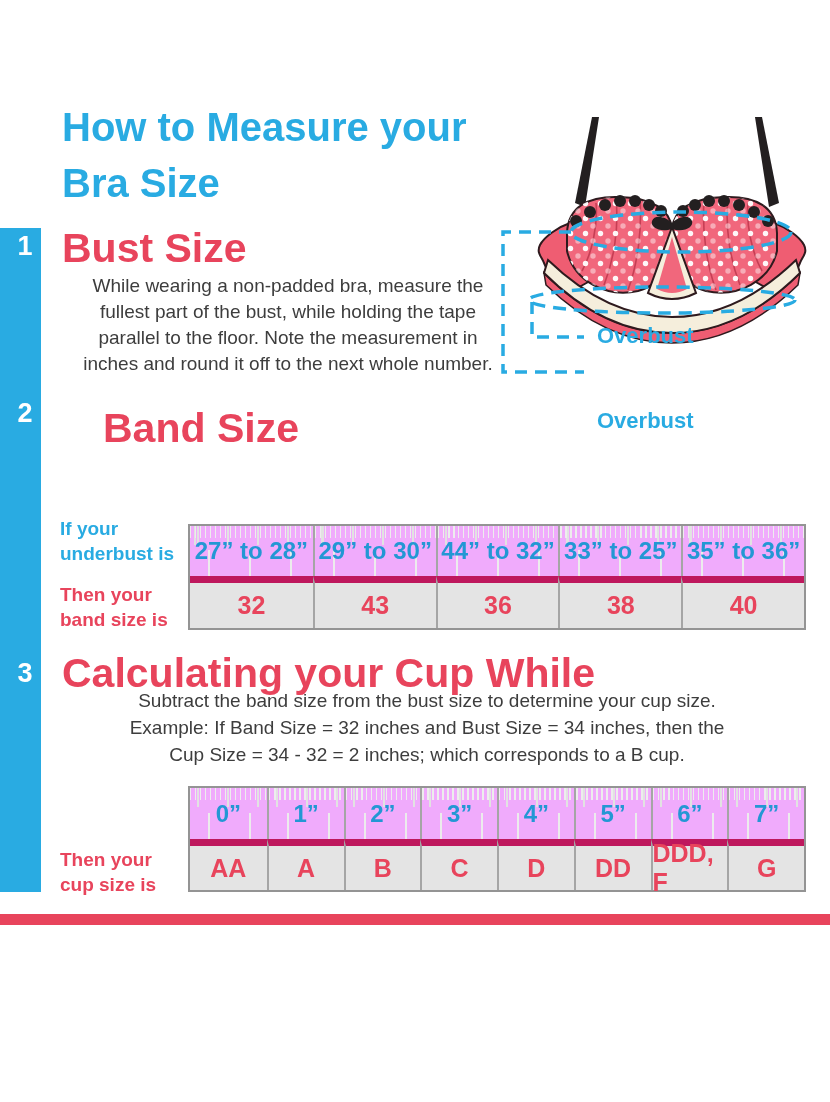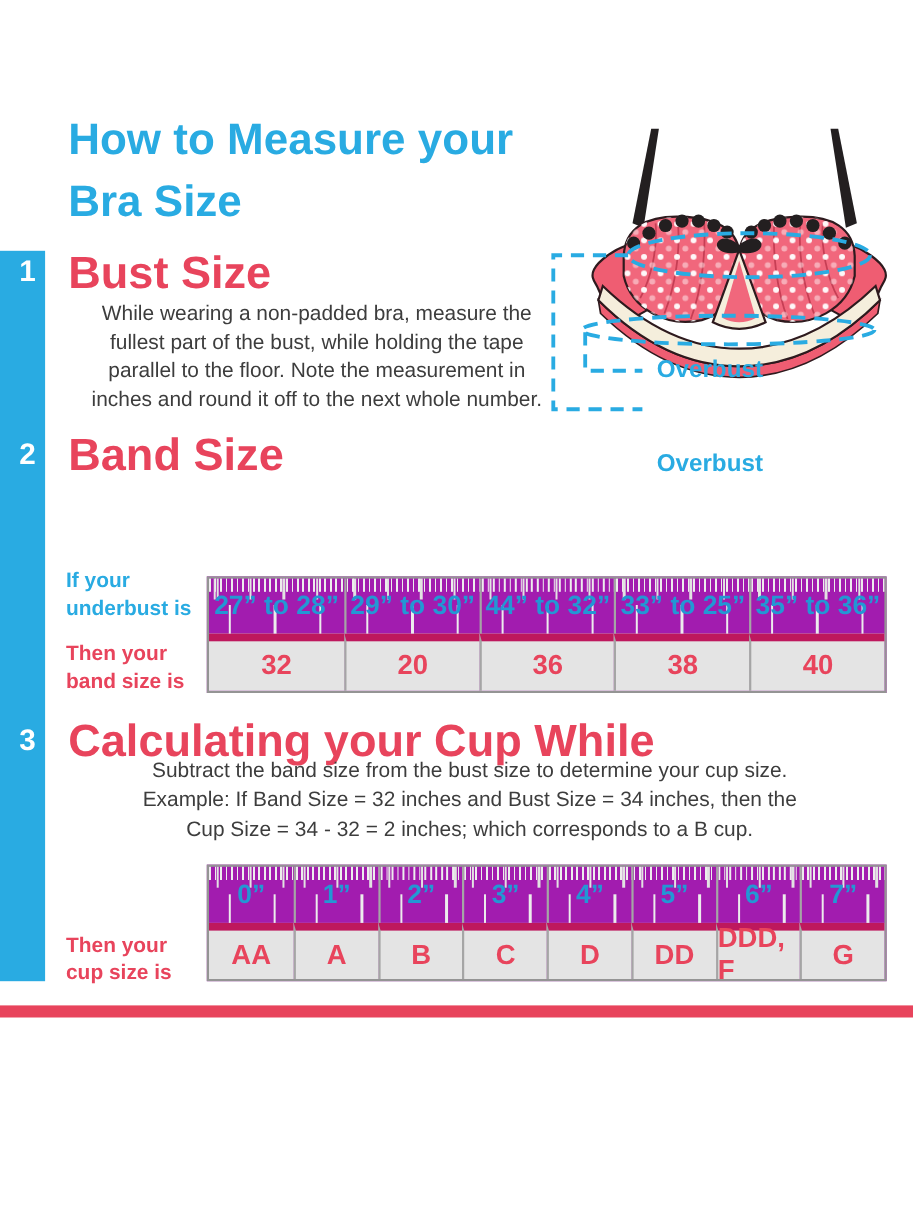--- a/index.html
+++ b/index.html
@@ -18,40 +18,40 @@
   .step-num {
     position:absolute; left:0; width:41px; box-sizing:border-box; padding-left:9px;
     text-align:center; color:#ffffff; font-size:27px; font-weight:bold; line-height:30px;
   }
   .step-1 { top:3px; }   
   .step-2 { top:170px; } 
   .step-3 { top:430px; } 
   
   .heading { position:absolute; left:62px; margin:0; font-size:41px; line-height:34px; font-weight:bold; color:#e8445c;text-align:right; }
   .heading.pos-1 { top:231px; }
-  .heading.pos-2 { top:396px; }
+  .heading.pos-2 { top:411px;margin-left:41px; }
   .heading.pos-3 { top:656px; }
   .body-text { position:absolute; left:62px; margin:0; font-size:19px; color:#3d3d3d; white-space:pre-line;text-align:center; }
   .body-text.pos-1 { top:273px; width:452px; line-height:26px; }
   .body-text.pos-2 { top:427px; width:760px; line-height:27px; }
   .body-text.pos-3 { top:687px; width:730px; line-height:27px; }
   
   .bra-svg { position:absolute; left:492px; top:95px; width:330px; height:300px; }
   .measure-label { position:absolute; font-size:22px; font-weight:bold; color:#29abe2; line-height:24px; }
   .measure-label.underbust { left:597px; top:324px; }
   .measure-label.overbust  { left:597px; top:361px;margin-top:48px; }
   
   .tbl-label { position:absolute; left:60px; margin:0; font-size:19px; font-weight:bold; line-height:25px; white-space:pre-line; }
   .tbl-label.blue { color:#29abe2; }
   .tbl-label.pink { color:#e8445c; }
   .lbl-band-cond { top:516px; }
   .lbl-band-res  { top:582px; }
   .lbl-cup-cond  { top:788px; }
   .lbl-cup-res   { top:847px; }
-  .size-table { position:absolute; left:188px; width:618px; display:grid; border:2px solid #949494; background:#a21caf; box-sizing:border-box; }
+  .size-table { position:absolute; left:188px; width:618px; display:grid; border:2px solid #949494; background:#f0abfc; box-sizing:border-box; }
   .band-table { top:524px; grid-template-columns:repeat(5,1fr); grid-template-rows:50px 52px; }
   .cup-table  { top:786px; grid-template-columns:repeat(8,1fr); grid-template-rows:51px 51px; }
   .cell { display:flex; align-items:center; justify-content:center; font-weight:bold; border-left:2px solid #a5a5a5; box-sizing:border-box; }
   .cell.no-left { border-left:none; }
   .hcell {
     color:#2397d4; font-size:24px; position:relative;
     background-image:
       repeating-linear-gradient(90deg, #ededed 0 1.5px, rgba(0,0,0,0) 1.5px 5px),
       repeating-linear-gradient(90deg, #e2e2e2 0 2px, rgba(0,0,0,0) 2px 30px),
       repeating-linear-gradient(90deg, #ececec 0 2px, rgba(0,0,0,0) 2px 41px);
@@ -152,21 +152,21 @@
 underbust is</p>
   <p class="tbl-label pink lbl-band-res">Then your
 band size is</p>
   <div class="size-table band-table">
     <div class="cell hcell no-left">27” to 28”</div>
     <div class="cell hcell">29” to 30”</div>
     <div class="cell hcell">44” to 32”</div>
     <div class="cell hcell">33” to 25”</div>
     <div class="cell hcell">35” to 36”</div>
     <div class="cell vcell no-left">32</div>
-    <div class="cell vcell">20</div>
+    <div class="cell vcell">43</div>
     <div class="cell vcell">36</div>
     <div class="cell vcell">38</div>
     <div class="cell vcell">40</div>
   </div>
 
   <h2 class="heading pos-3">Calculating your Cup While</h2>
   <p class="body-text pos-3">Subtract the band size from the bust size to determine your cup size.
 Example: If Band Size = 32 inches and Bust Size = 34 inches, then the
 Cup Size = 34 - 32 = 2 inches; which corresponds to a B cup.</p>
 

